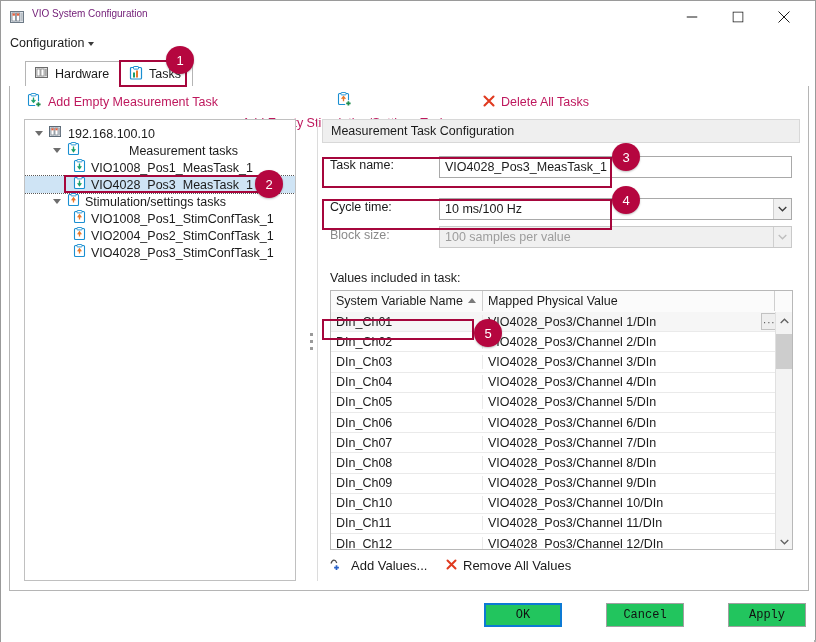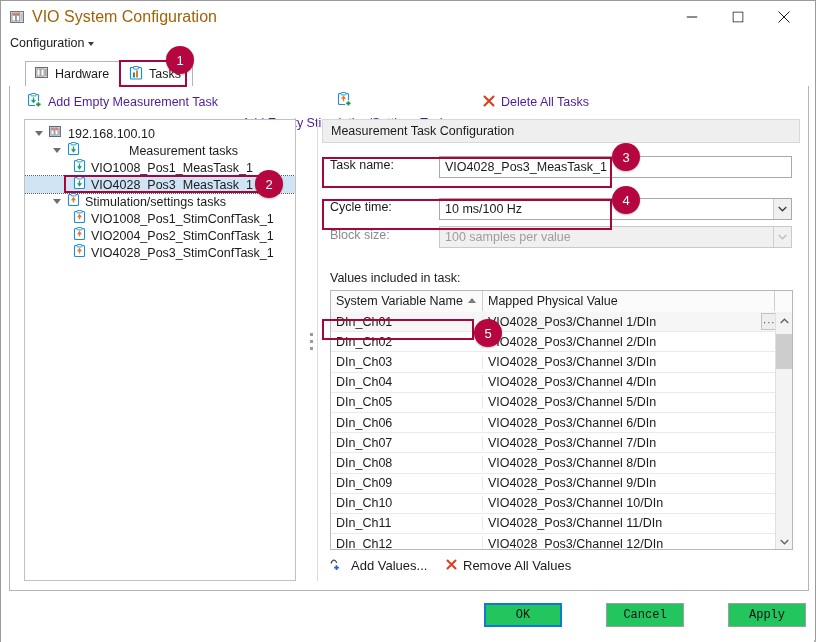--- a/index.html
+++ b/index.html
@@ -21,21 +21,21 @@
   
   .titlebar{
     position:absolute;left:0;top:0;width:814px;height:33px;
     background:#ffffff;
   }
   .title-icon{
     position:absolute;left:9px;top:9px;width:15px;height:15px;
   }
   .title-text{
     position:absolute;left:31px;top:7px;
-    font-size:16px;color:#a16207;white-space:nowrap;
+    font-size:10px;color:#701a75;white-space:nowrap;
   }
   .wbtn{
     position:absolute;top:0;width:46px;height:31px;
     cursor:default;
   }
   .wbtn svg{position:absolute;left:50%;top:50%;transform:translate(-50%,-50%);}
   #btn-min{left:668px;}
   #btn-max{left:714px;}
   #btn-close{left:760px;}
 
@@ -79,21 +79,21 @@
     background:#ffffff;
   }
 
   
   .toolbar{
     position:absolute;left:0;top:0;width:798px;height:32px;
   }
   .tb-item{
     position:absolute;top:6px;height:20px;
     display:flex;align-items:center;gap:6px;
-    white-space:nowrap;font-size:12.5px;color:#4c1d95;
+    white-space:nowrap;font-size:12.5px;color:#be185d;
     cursor:default;
   }
   #tb-add-meas{left:17px;}
   #tb-add-stim{left:232px;flex-direction:column;}
   #tb-delete-all{left:473px;}
 
   
   .treepanel{
     position:absolute;left:14px;top:33px;width:272px;height:462px;
     box-sizing:border-box;

